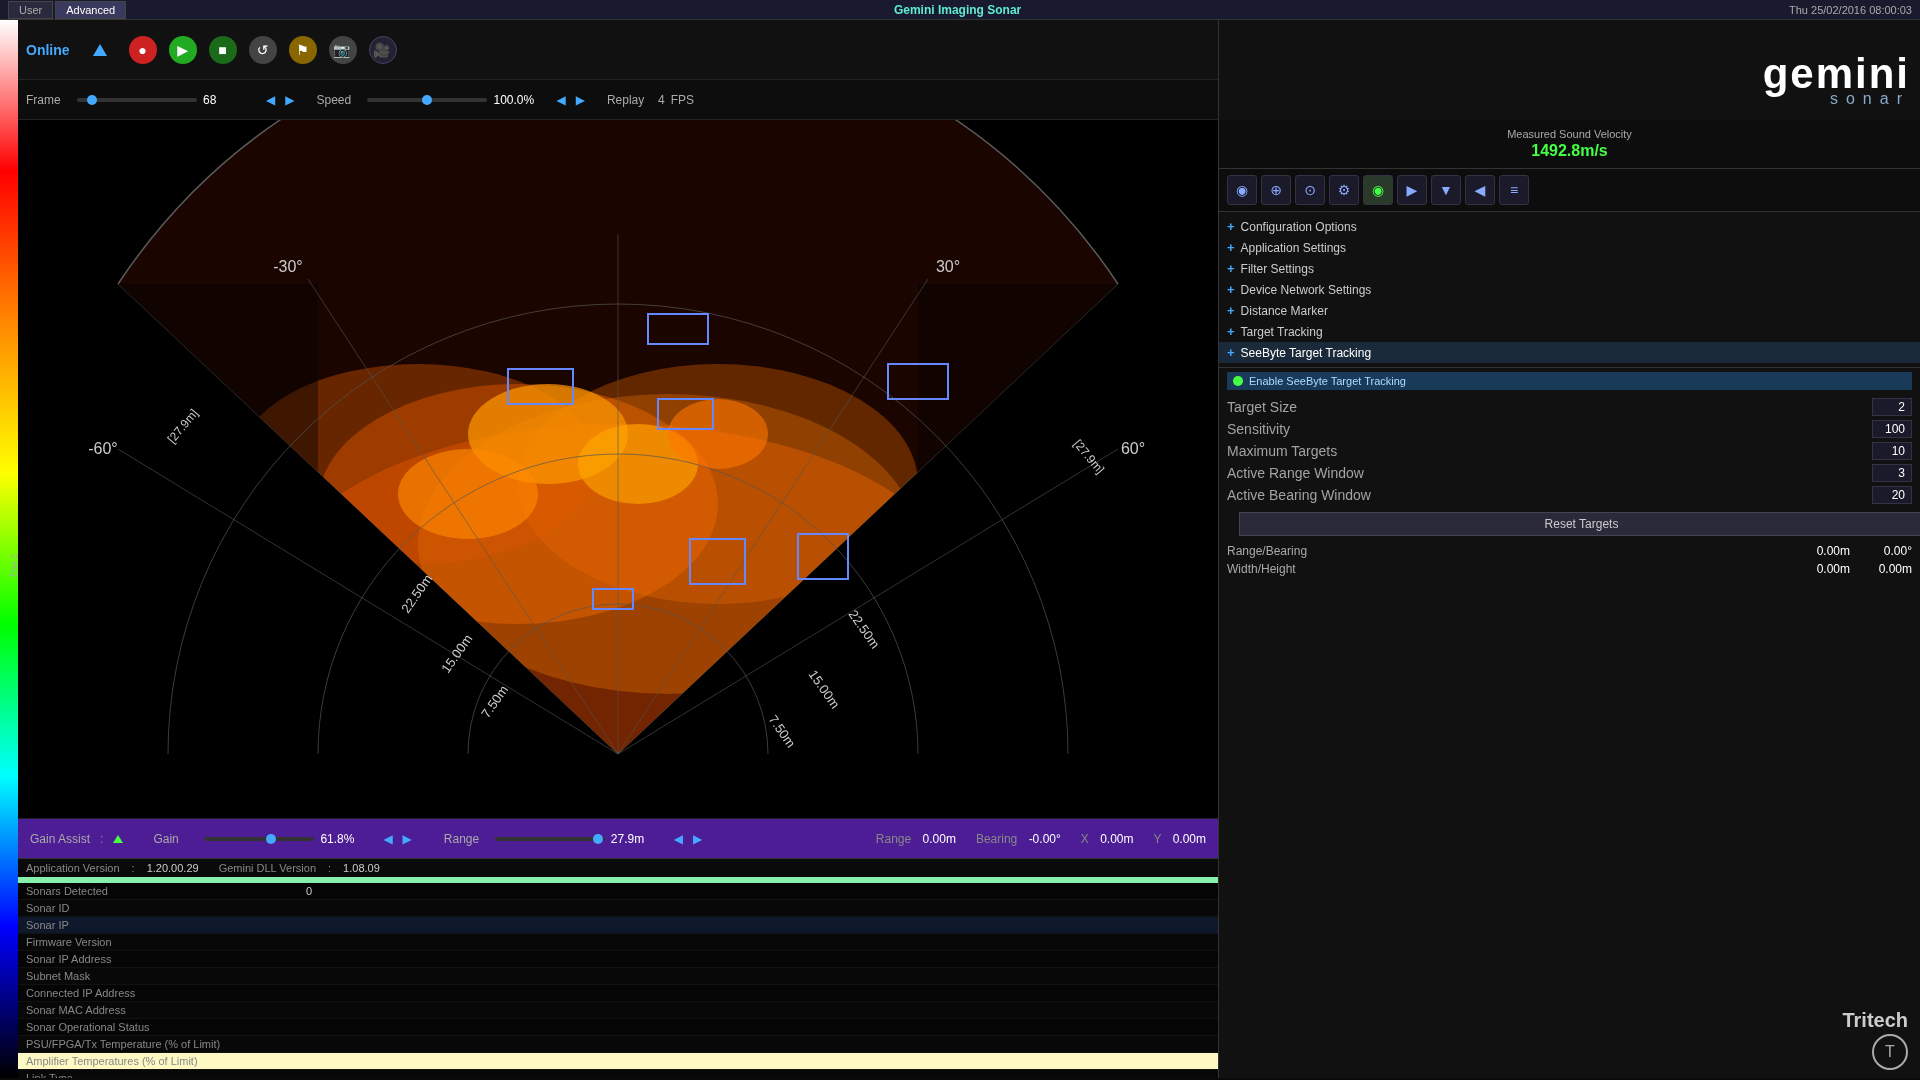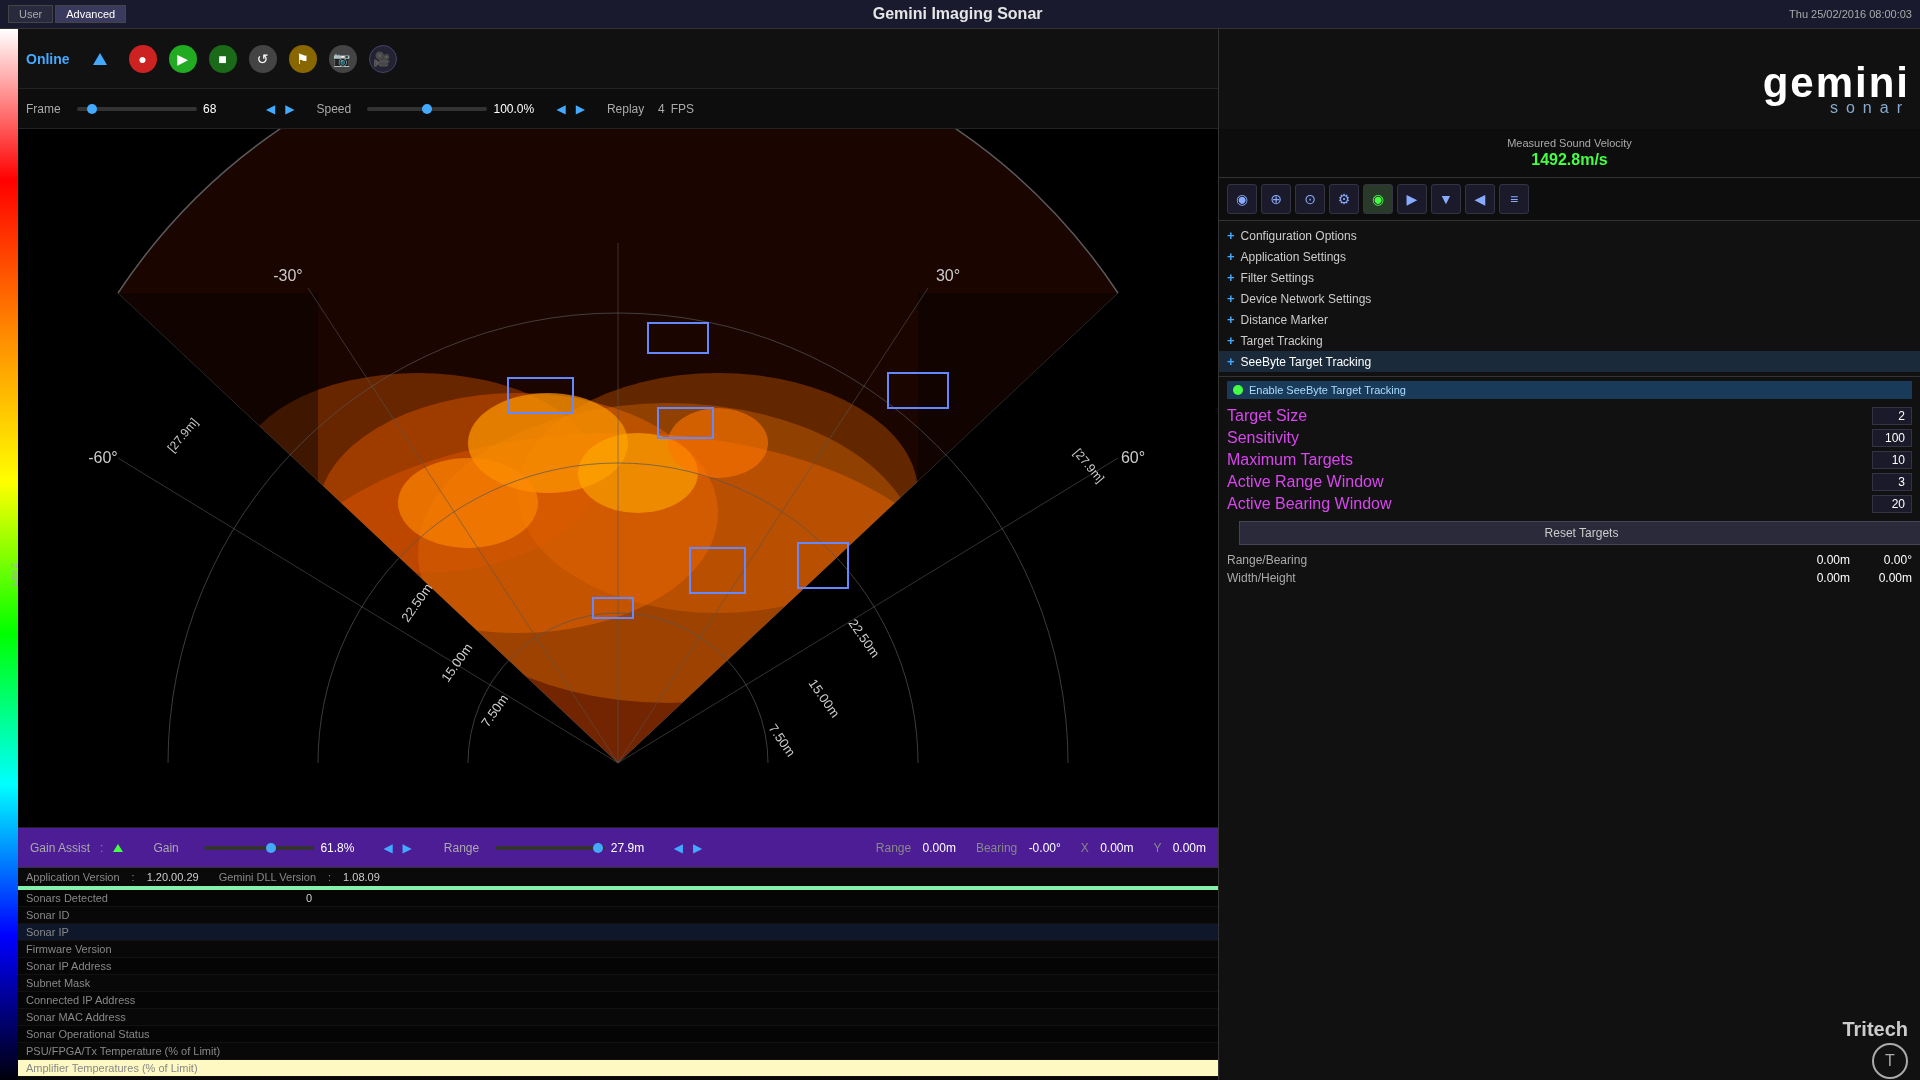--- a/index.html
+++ b/index.html
@@ -8,21 +8,21 @@
       height: 1080px;
       background: #0a0a0a;
       color: #c8c8c8;
       font-family: Arial, sans-serif;
       font-size: 12px;
       overflow: hidden;
     }
 
     
     #titlebar {
-      height: 29px;
+      height: 20px;
       background: #1a1a2e;
       display: flex;
       align-items: center;
       justify-content: space-between;
       padding: 0 8px;
       border-bottom: 1px solid #333;
     }
     #titlebar .tabs {
       display: flex;
       gap: 2px;
@@ -33,22 +33,22 @@
       color: #aaa;
       font-size: 11px;
       cursor: pointer;
       border: 1px solid #444;
     }
     #titlebar .tab.active {
       background: #3a3a5e;
       color: #fff;
     }
     #titlebar .title {
-      font-size: 16px;
-      color: #e5e5e5;
+      font-size: 12px;
+      color: #5eead4;
       font-weight: bold;
       text-align: right;
     }
     #titlebar .datetime {
       font-size: 11px;
       color: #aaa;
     }
 
     
     #main-container {
@@ -322,22 +322,22 @@
       font-size: 11px;
     }
 
     .param-row {
       display: flex;
       align-items: center;
       padding: 2px 0;
       justify-content: space-between;
     }
     .param-label {
-      color: #d946ef;
-      font-size: 16px;
+      color: #a3a3a3;
+      font-size: 14px;
     }
     .param-value {
       color: #fff;
       font-size: 12px;
       background: #1a1a2a;
       border: 1px solid #334;
       padding: 1px 6px;
       min-width: 40px;
       text-align: right;
     }
@@ -377,21 +377,21 @@
       background: #050505;
       height: 220px;
       overflow: hidden;
       border-top: 1px solid #333;
     }
     .info-header-row {
       display: flex;
       background: #0a0a0a;
       padding: 3px 8px;
       gap: 20px;
-      border-bottom: 4px solid #86efac;
+      border-bottom: 6px solid #86efac;
     }
     .info-header-item {
       display: flex;
       gap: 8px;
       font-size: 11px;
     }
     .info-header-key { color: #888; }
     .info-header-val { color: #ccc; }
     .info-data-row {
       display: flex;

